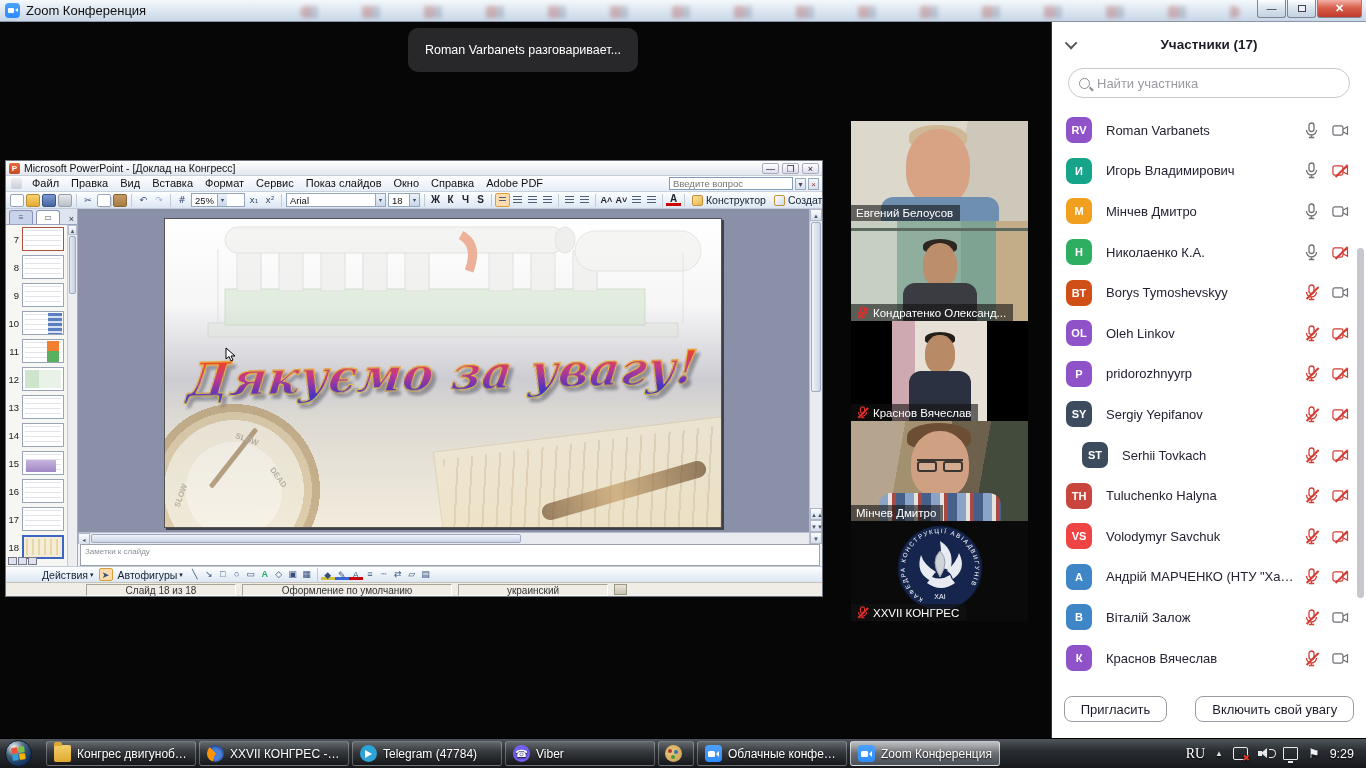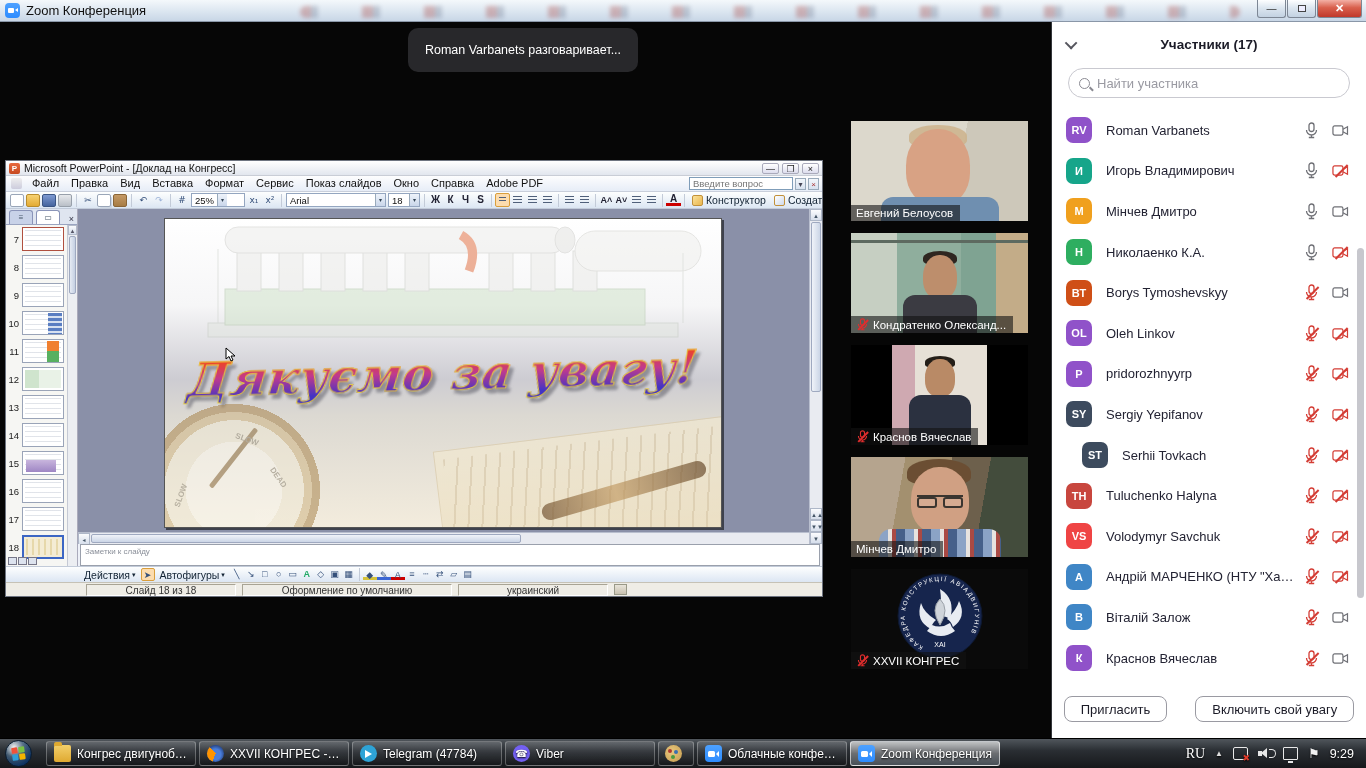--- a/index.html
+++ b/index.html
@@ -41,21 +41,21 @@
     border-bottom:1px solid #c9cdd6; font-size:10.5px; }
   .pp-ico { width:11px; height:11px; margin:0 4px 0 3px; background:linear-gradient(180deg,#e8693e,#c74a20);
     border-radius:2px; color:#fff; font:bold 8px/11px "Liberation Sans",sans-serif; text-align:center; }
   .pp-title .pp-ctl { margin-left:auto; display:flex; gap:3px; margin-right:3px; }
   .pp-ctl span { width:17px; height:11px; text-align:center; font-size:9px; line-height:10px; color:#222;
     border:1px solid #aab; background:linear-gradient(#fff,#dde); border-radius:2px; }
   .pp-menubar { height:16px; background:linear-gradient(180deg,#fdfdfe,#e7edf7); display:flex; align-items:center;
     border-bottom:1px solid #c9cfdb; padding-left:2px; }
   .menu-item { padding:0 6px; font-size:11px; line-height:15px; color:#111; }
   .qbox { margin-left:auto; display:flex; align-items:center; gap:2px; margin-right:3px; }
-  .qbox input { width:104px; height:13px; border:1px solid #7f9db9; font-size:9.5px; padding:0 3px; color:#555; }
+  .qbox input { width:124px; height:13px; border:1px solid #7f9db9; font-size:9.5px; padding:0 3px; color:#555; }
   .qbox .mini { width:11px; height:12px; font-size:8px; line-height:12px; text-align:center; color:#445;
     background:linear-gradient(#f2f6fb,#d7e1ef); border:1px solid #9ab; }
   .pp-toolbar { height:17px; background:linear-gradient(180deg,#fdfefe,#dce6f3); border-bottom:1px solid #c2cbd9;
     display:flex; align-items:center; padding-left:3px; overflow:hidden; white-space:nowrap; }
   .tbi { display:inline-block; width:14px; height:13px; margin:0 1px; border-radius:2px;
     font:9px/13px "DejaVu Sans", sans-serif; text-align:center; color:#35507a; flex:none; }
   .i-new { background:#fff; border:1px solid #9aa6b8; }
   .i-open { background:linear-gradient(180deg,#f7d272,#e3ab35); border:1px solid #b98c2c; }
   .i-save { background:linear-gradient(180deg,#7e9ad2,#46659e); border:1px solid #3a5584; }
   .i-print { background:linear-gradient(180deg,#e7e9ec,#b9bfc7); border:1px solid #98a0aa; }
@@ -147,34 +147,34 @@
   .sa-vscroll .sb-thumb { margin:1px; height:170px; background:linear-gradient(90deg,#f0f3f9,#cbd5e6);
     border:1px solid #9fa9c0; border-radius:2px; }
   .sa-hscroll { position:absolute; left:0; right:13px; bottom:0; height:12px; background:#e9ebf1;
     border-top:1px solid #b8bece; display:flex; }
   .sa-hscroll .sb-thumb { margin:1px; width:430px; background:linear-gradient(180deg,#f0f3f9,#cbd5e6);
     border:1px solid #9fa9c0; border-radius:2px; }
   .notes { height:22px; background:#fff; border:1px solid #9aa0ac; margin:0 2px 0 2px;
     font-size:8px; color:#8a8f99; padding:2px 4px; }
   .pp-drawbar { position:absolute; left:0; right:0; bottom:14px; height:16px;
     background:linear-gradient(180deg,#fdfefe,#dce6f3); border-top:1px solid #c2cbd9; display:flex;
-    align-items:center; padding-left:73px; font-size:10.5px; color:#123; }
+    align-items:center; padding-left:31px; font-size:10.5px; color:#123; }
   .draw-item { display:inline-flex; align-items:center; gap:2px; padding:0 5px; height:14px; flex:none; }
   .draw-glyph { display:inline-block; width:14px; height:13px; text-align:center; font-size:9px; line-height:13px;
     color:#35507a; flex:none; }
   .draw-glyph.hl { background:#fcdcae; border:1px solid #d99e3c; border-radius:2px; }
   .pp-status { position:absolute; left:0; right:0; bottom:0; height:14px; background:#efede6;
     border-top:1px solid #c6c2b6; display:flex; align-items:center; font-size:10px; color:#333; }
   .st-box { height:12px; line-height:11px; padding:0 10px; border:1px solid; border-color:#a8a495 #fff #fff #a8a495;
     margin-right:6px; white-space:nowrap; }
   .st-spell { width:13px; height:11px; background:linear-gradient(180deg,#e8e4da,#c9c2b0); border:1px solid #998; }
 
   
   .videos { position:absolute; left:851px; top:121px; width:177px; z-index:20; }
-  .video { position:relative; width:177px; height:100px; margin-bottom:12px; background:#111; overflow:hidden; }
+  .video { position:relative; width:177px; height:100px; margin-bottom:0; background:#111; overflow:hidden; }
   .vlabel { position:absolute; left:0; bottom:0; display:flex; align-items:center; gap:4px;
     background:rgba(18,18,18,.6); color:#fff; font-size:11.5px; padding:2px 7px 2px 5px; max-width:177px; white-space:nowrap; }
   .vlabel .mutemic { display:none; position:relative; width:13px; height:13px; color:#e02d2d; }
   .vlabel[data-muted="true"] .mutemic { display:inline-block; }
   .vlabel .mutemic::after { content:""; position:absolute; left:0; top:6px; width:14px; height:1.5px;
     background:#e02d2d; transform:rotate(-45deg); }
   .photo { position:absolute; inset:0; }
   .head { position:absolute; border-radius:48% 48% 42% 42%; }
   .shirt { position:absolute; border-radius:12px 12px 0 0; }
   .hair { position:absolute; border-radius:50% 50% 30% 30%; }

